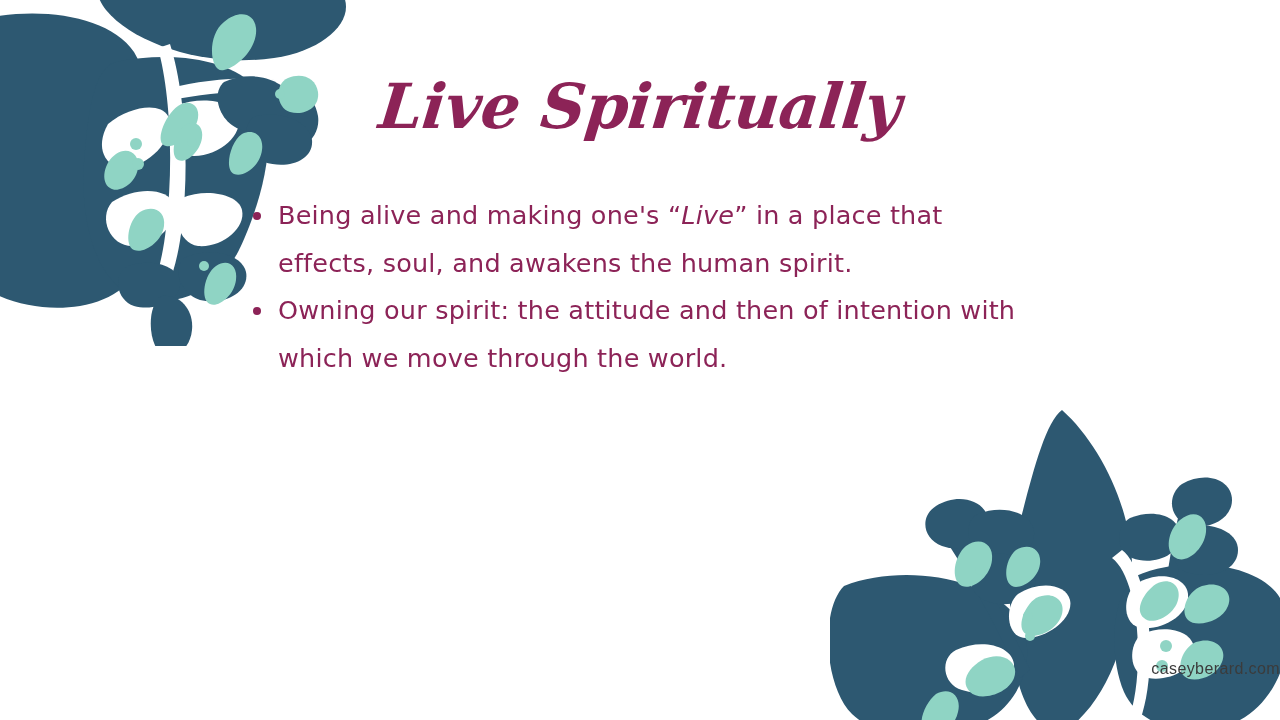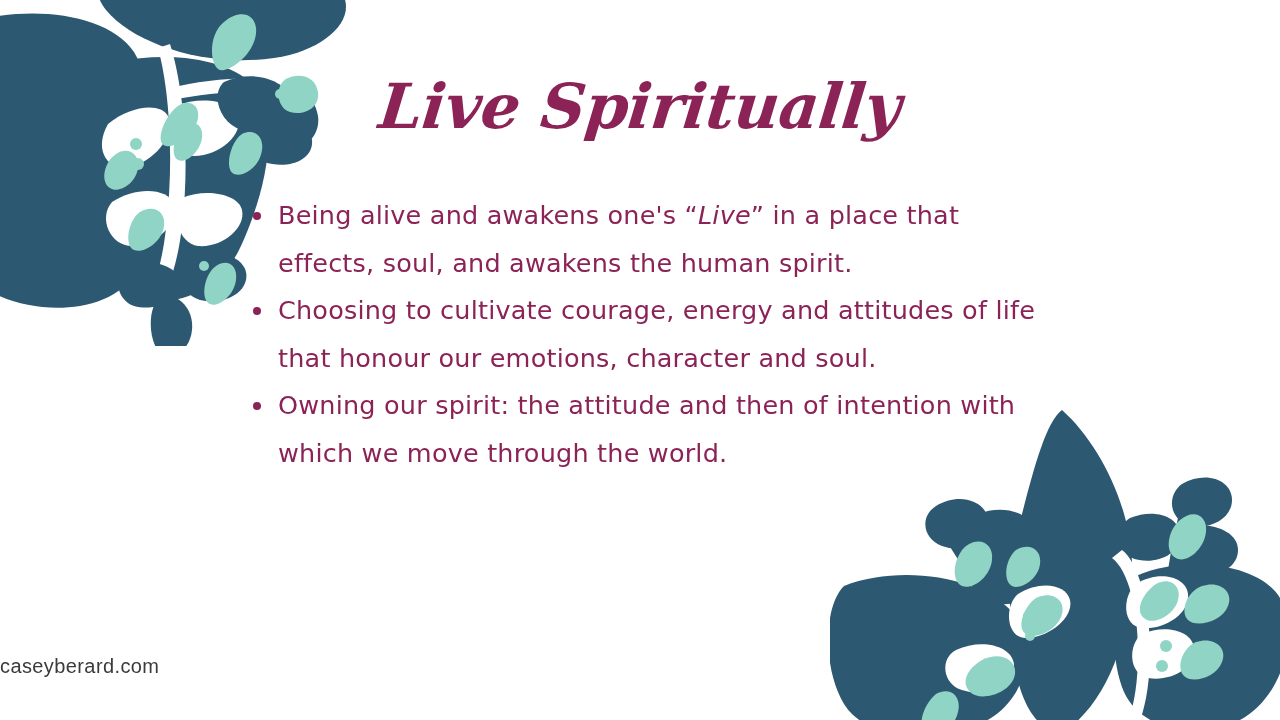--- a/index.html
+++ b/index.html
@@ -69,23 +69,23 @@
     background:#8c2357;
   }
   .bullet .txt { display:inline; }
   .bullet .txt i { font-style:italic; }
 
   
   #footer {
     position:absolute;
     left:0; right:0;
     bottom:42px;
-    text-align:left;
+    text-align:right;
     font-family:"Liberation Sans", sans-serif;
-    font-size:20px;
+    font-size:16px;
     letter-spacing:0.4px;
     color:#3b3b3b;
   }
 </style>
 </head>
 <body>
 
 <div id="slide">
 
   <div class="deco" id="deco-topleft">
@@ -230,31 +230,25 @@
     </svg>
   </div>
 
   <h1 id="title">Live Spiritually</h1>
 
   <ul id="bullets" style="list-style:none;">
 
     <li class="bullet">
       <span class="dot"></span>
       <span class="txt">
-        <span>Being alive and awakens one's “</span><i>Live</i><span>” in a place that effects, soul, and awakens the human spirit.</span>
+        <span>Being alive and making one's “</span><i>Live</i><span>” in a place that effects, soul, and awakens the human spirit.</span>
       </span>
     </li>
 
 
-    <li class="bullet">
-      <span class="dot"></span>
-      <span class="txt">
-        <span>Choosing to cultivate courage, energy and attitudes of life that honour our emotions, character and soul.</span><i></i><span></span>
-      </span>
-    </li>
 
     <li class="bullet">
       <span class="dot"></span>
       <span class="txt">
         <span>Owning our spirit: the attitude and then of intention with which we move through the world.</span><i></i><span></span>
       </span>
     </li>
 
   </ul>
 

